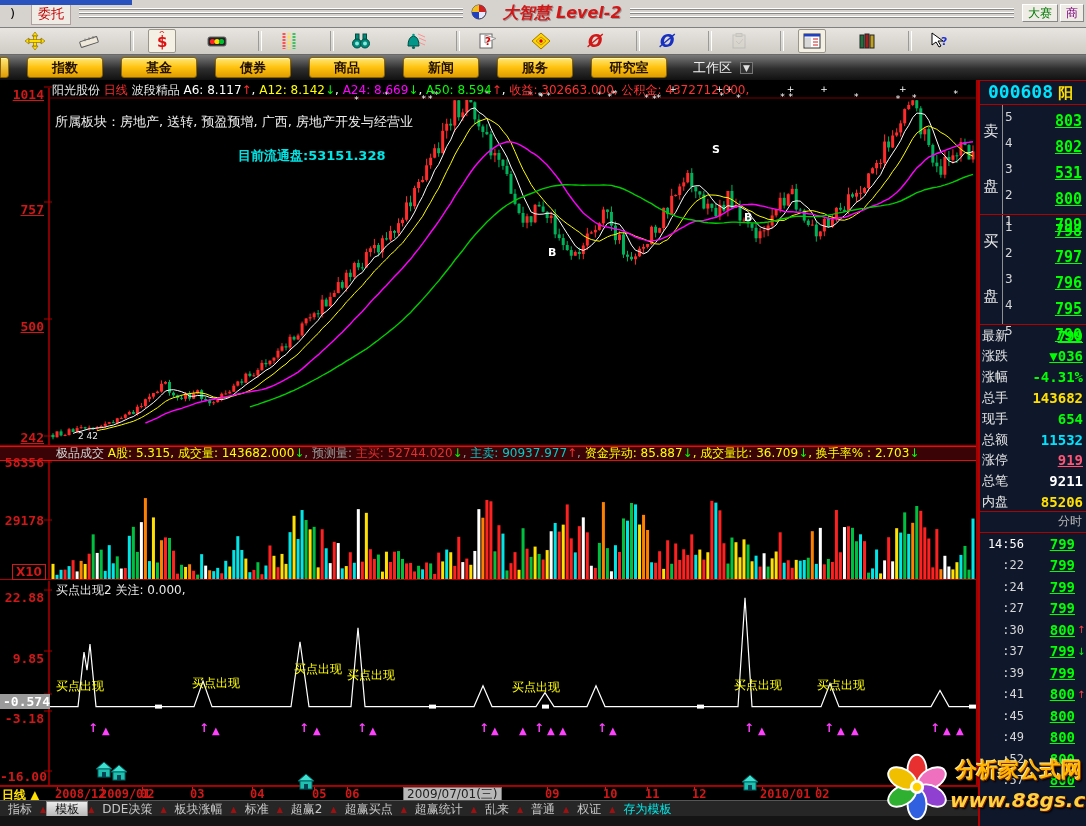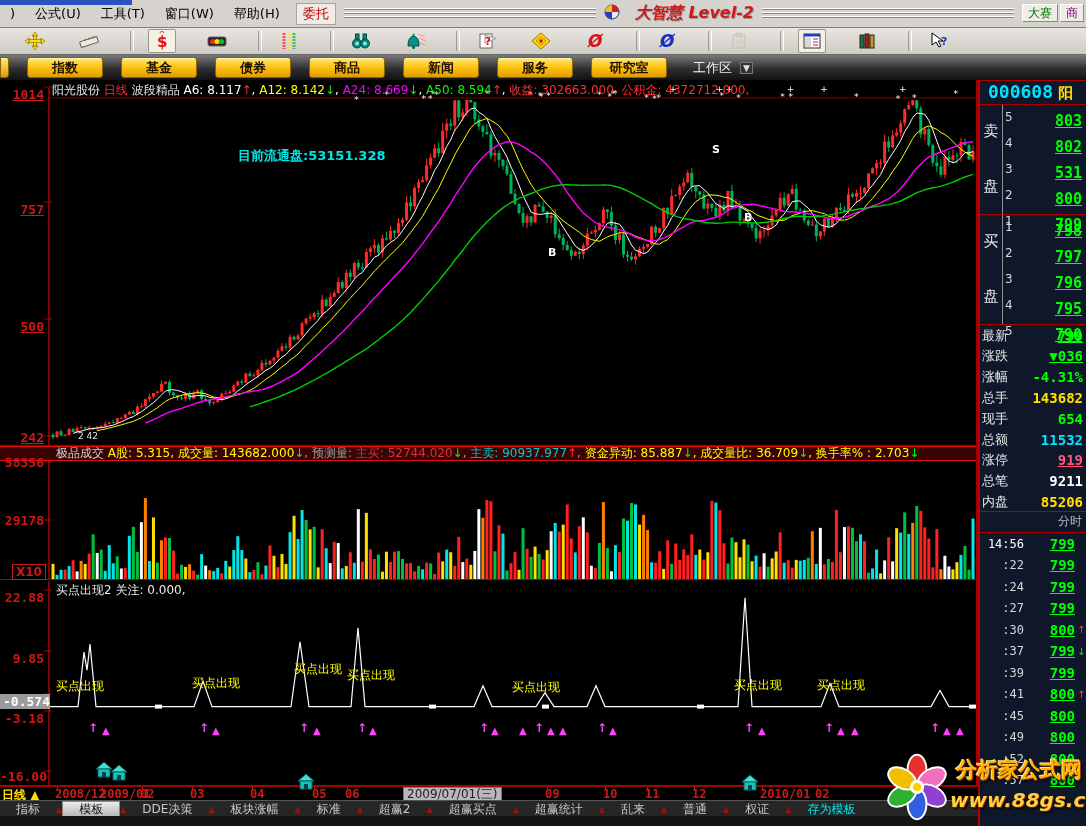--- a/index.html
+++ b/index.html
@@ -57,21 +57,21 @@
   
   #dateaxis{position:absolute;left:0;top:786px;width:978px;height:14px;background:#000;border-top:1px solid #a00000;}
   #date-period{position:absolute;left:2px;top:0px;color:#ffe000;font-size:12px;font-weight:bold;}
   .date-label{position:absolute;top:0px;color:#d01818;font-size:12px;font-weight:bold;white-space:nowrap;
               font-family:"DejaVu Sans Mono","Liberation Mono",monospace;}
   #date-highlight{position:absolute;top:0px;background:#b8b8b8;color:#222;font-size:12px;padding:0 3px;
               border:1px solid #777;line-height:12px;}
   .date-tick{position:absolute;top:0;width:1px;height:3px;background:#d01818;}
   #tabbar{position:absolute;left:0;top:800px;width:1086px;height:16px;background:#262626;border-top:1px solid #555;
           display:flex;align-items:center;font-size:12px;color:#c8c8c8;overflow:hidden;}
-  .tab{padding:0 16px;line-height:15px;white-space:nowrap;}
+  .tab{padding:0 8px;line-height:15px;white-space:nowrap;}
   .tab.selected{background:linear-gradient(180deg,#ececec,#b4b4b4);color:#111;border:1px solid #888;border-bottom:none;}
   .tab.accent{color:#00e5e5;}
   .tab-sep{color:#a01010;font-size:8px;}
   #bottomstrip{position:absolute;left:0;top:816px;width:1086px;height:10px;background:#141414;}
   
   #rightpanel{position:absolute;left:978px;top:80px;width:108px;height:746px;background:#0f172a;
               border-left:2px solid #b00000;box-sizing:border-box;}
   .rp-line{position:absolute;left:0;width:106px;height:1px;background:#b00000;}
   #rp-code-row{position:absolute;left:0;top:1px;width:106px;height:22px;white-space:nowrap;overflow:hidden;}
   #rp-code{color:#00e5ff;font-size:18px;font-weight:bold;font-family:"DejaVu Sans Mono",monospace;margin-left:8px;}
@@ -102,21 +102,20 @@
            white-space:nowrap;text-shadow:1px 1px 0 #7a2000,2px 2px 2px #000;}
   .redline{position:absolute;background:#a00000;}
 </style>
 </head>
 <body>
 
 <div id="screen">
 
   <div id="menubar">
     <span class="menu-item">)</span>
-    <span id="menu-items"><span class="menu-item">公式(U)</span><span class="menu-item">工具(T)</span><span class="menu-item">窗口(W)</span><span class="menu-item">帮助(H)</span></span>
     <span id="weituo">委托</span>
     <div class="grip"></div>
     <div id="brand">
       <span id="brand-logo"><svg width="16" height="16" viewBox="0 0 16 16">
             <circle cx="8" cy="8" r="7" fill="#e8e8ff" stroke="#334"></circle>
             <path d="M8 1 A7 7 0 0 1 15 8 L8 8 Z" fill="#d02020"></path>
             <path d="M1 8 A7 7 0 0 1 8 1 L8 8 Z" fill="#f0c020"></path>
             <path d="M8 15 A7 7 0 0 1 1 8 L8 8 Z" fill="#2040c0"></path>
           </svg></span>
       <span id="brand-text">大智慧 Level-2</span>
@@ -770,20 +769,21 @@
       <text x="652.1547605916858" y="21.896327832248062" fill="#fff" font-size="9">*</text>
       <text x="546.3031462514773" y="19.26016286201775" fill="#fff" font-size="9">*</text>
       <text x="669.2887596227229" y="12" fill="#fff" font-size="9">+</text>
       <text x="820.1643089205027" y="12" fill="#fff" font-size="9">+</text>
       <text x="898.9737796038389" y="12" fill="#fff" font-size="9">+</text>
       <text x="725.5583946034312" y="12" fill="#fff" font-size="9">+</text>
       <text x="715.6619719602168" y="12" fill="#fff" font-size="9">+</text>
       <text x="786.7776091583073" y="12" fill="#fff" font-size="9">+</text>
     </svg>
   <div id="chart-header"><span style="color: rgb(232, 232, 232);">阳光股份 </span><span style="color: rgb(255, 48, 48);">日线 </span><span style="color: rgb(232, 232, 232);">波段精品 </span><span style="color: rgb(255, 255, 255);">A6: 8.117</span><span style="color: rgb(255, 48, 48);">↑</span><span style="color: rgb(255, 255, 255);">, </span><span style="color: rgb(255, 255, 0);">A12: 8.142</span><span style="color: rgb(0, 255, 0);">↓</span><span style="color: rgb(255, 255, 255);">, </span><span style="color: rgb(255, 0, 255);">A24: 8.669</span><span style="color: rgb(0, 255, 0);">↓</span><span style="color: rgb(255, 255, 255);">, </span><span style="color: rgb(0, 255, 0);">A50: 8.594</span><span style="color: rgb(255, 48, 48);">↑</span><span style="color: rgb(255, 255, 255);">, </span><span style="color: rgb(255, 48, 48);">收益: 302663.000, </span><span style="color: rgb(255, 48, 48);">公积金: 4372712.000,</span></div>
+  <div id="board-line">所属板块：房地产, 送转, 预盈预增, 广西, 房地产开发与经营业</div>
   <div id="float-line">目前流通盘:53151.328</div>
   <div id="corner-note">2 42</div>
 
   <div id="midbar"><span style="color: rgb(208, 208, 208);">极品成交 </span><span style="color: rgb(255, 255, 0);">A股: 5.315, 成交量: 143682.000</span><span style="color: rgb(0, 255, 0);">↓</span><span style="color: rgb(154, 154, 154);">, 预测量: </span><span style="color: rgb(224, 48, 48);">主买: 52744.020</span><span style="color: rgb(0, 255, 0);">↓</span><span style="color: rgb(154, 154, 154);">, </span><span style="color: rgb(0, 204, 204);">主卖: 90937.977</span><span style="color: rgb(255, 48, 48);">↑</span><span style="color: rgb(154, 154, 154);">, </span><span style="color: rgb(255, 255, 0);">资金异动: 85.887</span><span style="color: rgb(0, 255, 0);">↓</span><span style="color: rgb(255, 255, 0);">, 成交量比: 36.709</span><span style="color: rgb(0, 255, 0);">↓</span><span style="color: rgb(255, 255, 0);">, 换手率% : 2.703</span><span style="color: rgb(0, 255, 0);">↓</span></div>
 
   <svg id="vol-svg" class="panel-svg" style="top:461px" width="978" height="119" viewBox="0 0 978 119">
       <line x1="49" y1="0" x2="49" y2="119" stroke="#b00000" stroke-width="1.5"></line>
       <line x1="0" y1="118.5" x2="978" y2="118.5" stroke="#b00000"></line>
       <line x1="44" y1="1" x2="52" y2="1" stroke="#b00000"></line>
       <line x1="44" y1="59" x2="52" y2="59" stroke="#b00000"></line>

